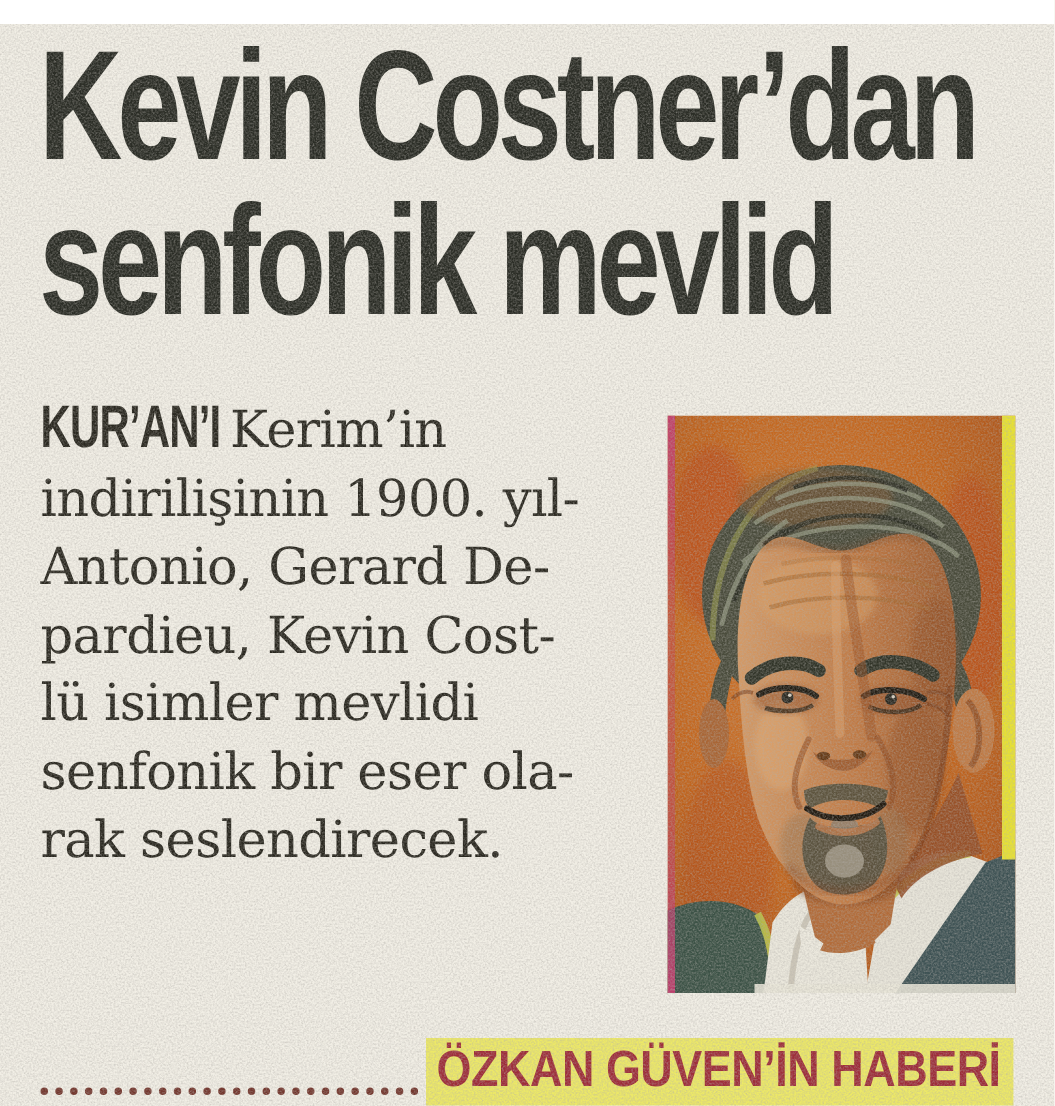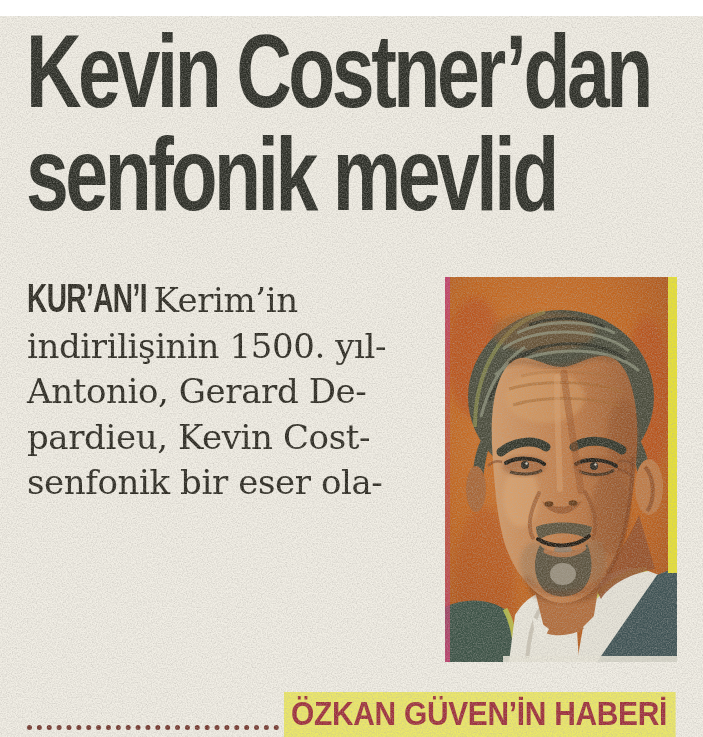--- a/index.html
+++ b/index.html
@@ -22,21 +22,21 @@
     font-family:"Liberation Sans",sans-serif;
     font-weight:700;
     font-size:104px;line-height:103px;letter-spacing:-0.045em;
     color:var(--headline-ink,#2b2d26);
     transform:scaleX(0.74);transform-origin:top left;
     white-space:nowrap;
   }
   .hl-line{display:block;}
   
   .body-col{
-    position:absolute;left:27px;top:260px;width:430px;
+    position:absolute;left:27px;top:247px;width:430px;
     font-family:"DejaVu Serif",serif;
     font-size:34px;line-height:45.5px;letter-spacing:-0.4px;
     color:var(--body-ink,#2a2820);
   }
   .body-line{white-space:nowrap;}
   .lead{
     display:inline-block;
     font-family:"Liberation Sans",sans-serif;font-weight:700;
     font-size:40px;line-height:45px;letter-spacing:-0.02em;
     transform:scaleX(0.70);transform-origin:left bottom;
@@ -72,24 +72,26 @@
 
 <div class="page">
 
   <h1 class="headline">
     <span class="hl-line">Kevin Costner’dan</span>
     <span class="hl-line">senfonik mevlid</span>
   </h1>
 
   <div class="body-col">
     <div class="body-line"><span class="lead">KUR’AN’I</span><span>Kerim’in</span></div>
-    <div class="body-line">indirilişinin 1500. yıl-</div>
+    <div class="body-line">indirilişinin 1900. yıl-</div>
     <div class="body-line">Antonio, Gerard De-</div>
     <div class="body-line">pardieu, Kevin Cost-</div>
+    <div class="body-line">lü isimler mevlidi</div>
     <div class="body-line">senfonik bir eser ola-</div>
+    <div class="body-line">rak seslendirecek.</div>
   </div>
 
   <figure class="photo" aria-label="Portrait of Kevin Costner smiling with goatee, white open-collar shirt and dark green jacket, on an orange studio background with a yellow print stripe at right and magenta print fringe at left">
     <svg viewBox="0 0 232 385" aria-hidden="true">
       <defs>
         <radialGradient id="pbg" cx="42%" cy="38%" r="80%">
           <stop offset="0" stop-color="#d07a33"></stop>
           <stop offset="0.55" stop-color="#c2661f"></stop>
           <stop offset="1" stop-color="#a5511d"></stop>
         </radialGradient>

